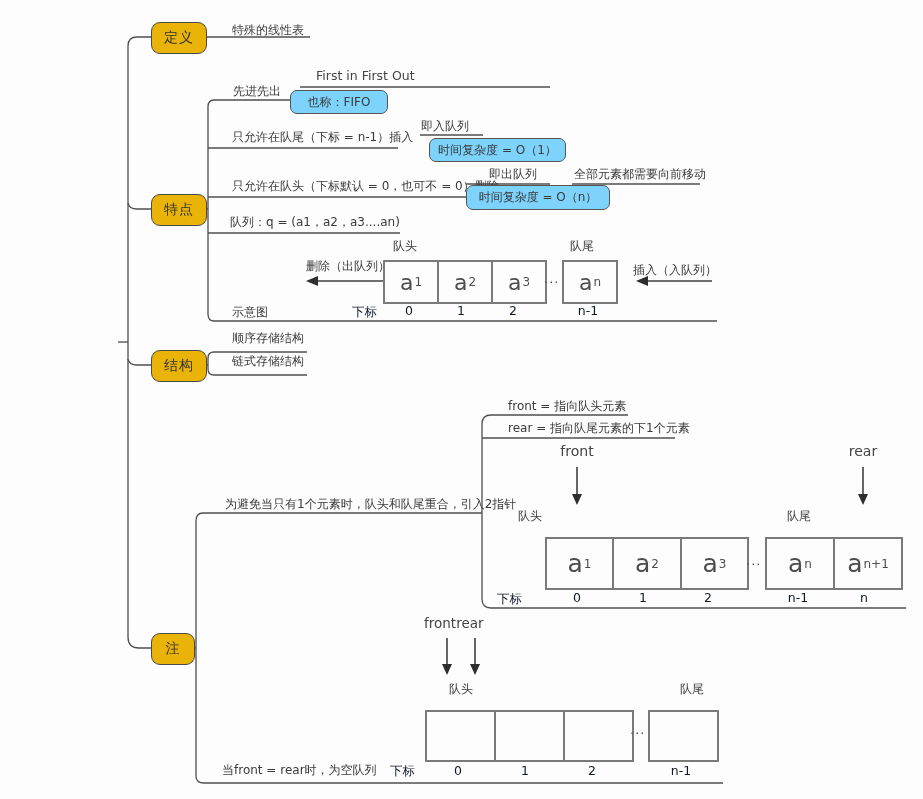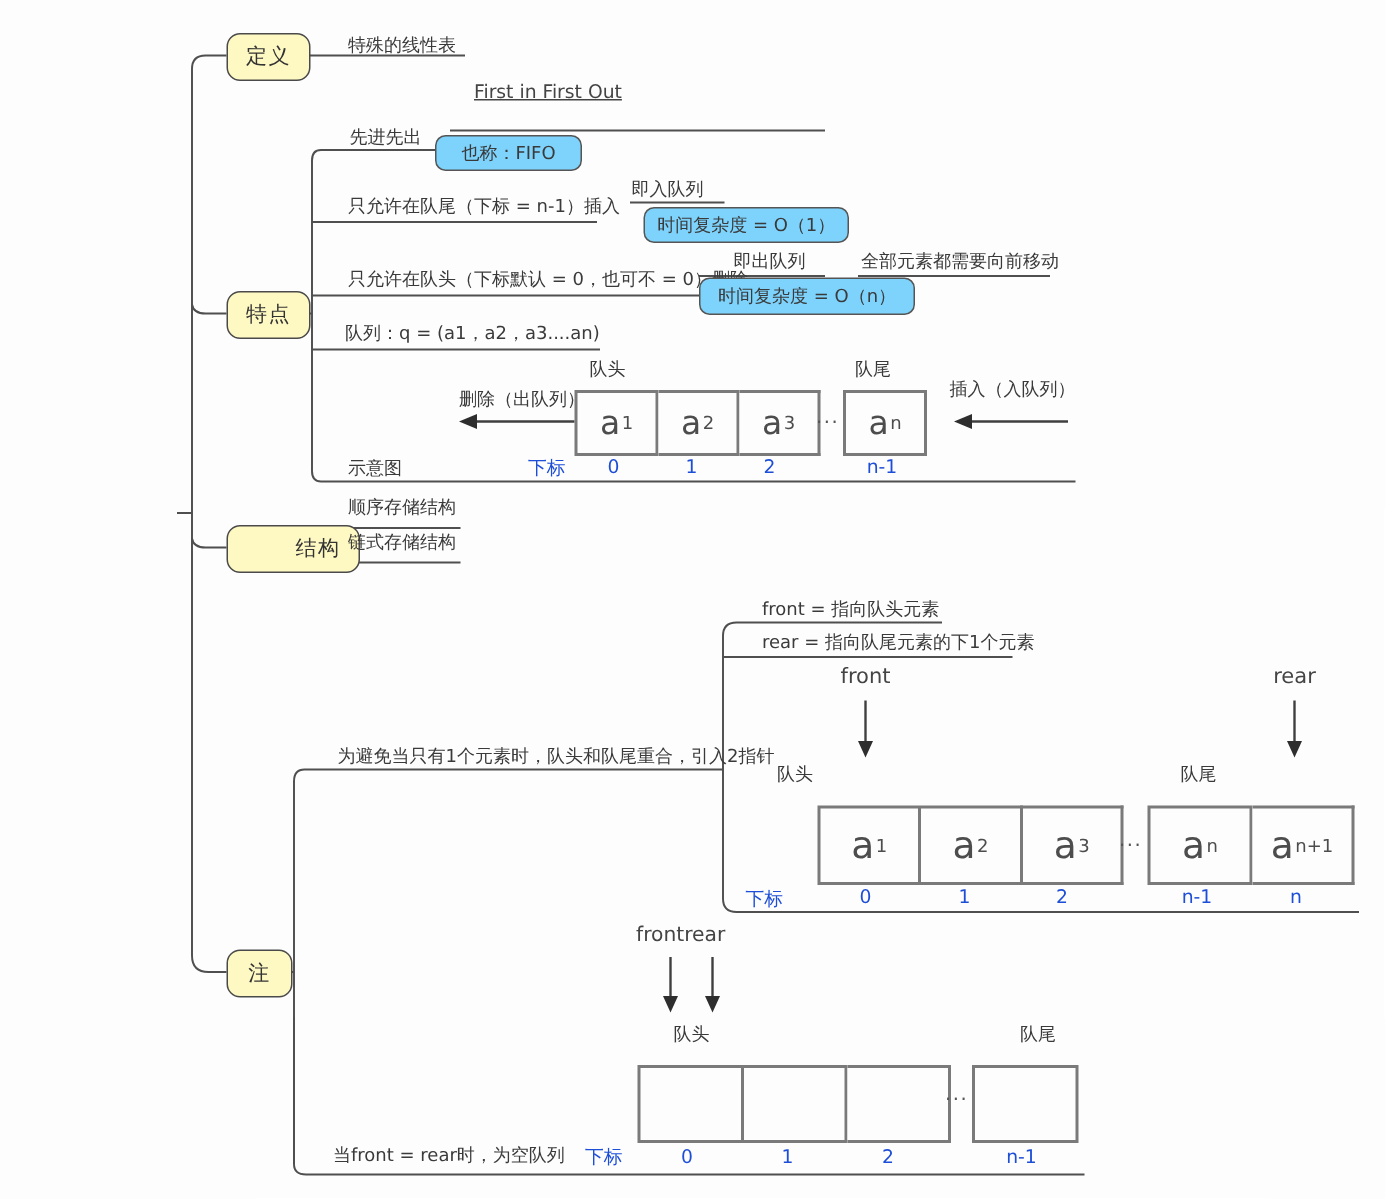--- a/index.html
+++ b/index.html
@@ -6,40 +6,40 @@
   #canvas{
     position:relative;width:923px;height:799px;background:#fdfdfd;overflow:hidden;
     font-family:"DejaVu Sans","Liberation Sans",sans-serif;color:#333;
   }
   svg.wires{position:absolute;left:0;top:0;z-index:1;}
   .lbl{position:absolute;z-index:3;font-size:12px;line-height:14px;color:#3a3a3a;white-space:nowrap;}
   .lbl.en{font-size:12.5px;color:#444;}
   .ctr{transform:translateX(-50%);}
   .topic{
     position:absolute;z-index:3;display:flex;align-items:center;justify-content:center;
-    border:1.5px solid #4a4a4a;border-radius:9px;background:#fef9c3;
+    border:1.5px solid #4a4a4a;border-radius:9px;background:#eab308;
     font-size:14px;color:#333;letter-spacing:1px;
   }
   .topic.root{border-width:2px;border-radius:11px;font-size:20px;font-weight:600;letter-spacing:2px;color:#353535;}
   .mbox{
     position:absolute;z-index:3;display:flex;align-items:center;justify-content:center;
     border:1.3px solid #555;border-radius:7px;background:#7dd3fc;font-size:12px;color:#3a3a3a;white-space:nowrap;
   }
   .cellrow{position:absolute;z-index:2;display:flex;}
   .cell{
     display:flex;align-items:center;justify-content:center;
     border:2px solid #7a7a7a;background:#fdfdfd;color:#4d4d4d;
   }
   .cell + .cell{border-left:none;}
   .cell.lone{position:absolute;z-index:2;}
   .cell-base{font-size:22px;}
   .cellrow.big .cell-base, .cell.lone.big .cell-base{font-size:25px;}
   .cell sub{font-size:12px;line-height:1;margin-left:1px;}
   .dots{position:absolute;z-index:2;font-size:13px;color:#555;letter-spacing:1px;}
-  .idx{position:absolute;z-index:3;font-size:12.5px;color:#1d4ed8;white-space:nowrap;}
+  .idx{position:absolute;z-index:3;font-size:12.5px;color:#0f172a;white-space:nowrap;}
 </style>
 </head>
 <body>
 
 <div id="canvas">
 
   <svg class="wires" width="923" height="799" viewBox="0 0 923 799">
     <g fill="none" stroke="#4f4f4f" stroke-width="1.3">
 
       <path d="M118,342 H128"></path>
@@ -86,45 +86,45 @@
       <polygon points="636,281 648,276 648,286"></polygon>
       <polygon points="577,505 572,494 582,494"></polygon>
       <polygon points="863,505 858,494 868,494"></polygon>
       <polygon points="447,675 442,664 452,664"></polygon>
       <polygon points="475,675 470,664 480,664"></polygon>
     </g>
   </svg>
 
   <div class="topic" style="left:151px;top:22px;width:54px;height:30px;">定义</div>
   <div class="topic" style="left:151px;top:194px;width:54px;height:30px;">特点</div>
-  <div class="topic" style="left:151px;top:350px;width:54px;height:30px;padding-left:33px;">结构</div>
+  <div class="topic" style="left:151px;top:350px;width:54px;height:30px;">结构</div>
   <div class="topic" style="left:151px;top:633px;width:42px;height:30px;">注</div>
 
   <div class="lbl" style="left:232px;top:23px;text-align:right;">特殊的线性表</div>
 
-  <div class="lbl en" style="left:316px;top:54px;text-decoration:underline;">First in First Out</div>
+  <div class="lbl en" style="left:316px;top:69px;">First in First Out</div>
   <div class="lbl" style="left:233px;top:84px;">先进先出</div>
   <div class="mbox" style="left:290px;top:90px;width:96px;height:22px;">也称：FIFO</div>
 
   <div class="lbl" style="left:232px;top:130px;">只允许在队尾（下标 = n-1）插入</div>
   <div class="lbl" style="left:421px;top:119px;">即入队列</div>
   <div class="mbox" style="left:398px;top:138px;width:135px;height:22px;margin-left:31px;">时间复杂度 = O（1）</div>
 
   <div class="lbl" style="left:232px;top:179px;">只允许在队头（下标默认 = 0，也可不 = 0）删除</div>
   <div class="lbl" style="left:489px;top:167px;">即出队列</div>
   <div class="lbl" style="left:574px;top:167px;">全部元素都需要向前移动</div>
   <div class="mbox" style="left:466px;top:185px;width:142px;height:23px;">时间复杂度 = O（n）</div>
 
   <div class="lbl" style="left:230px;top:215px;">队列：q = (a1，a2，a3....an)</div>
   <div class="lbl" style="left:232px;top:305px;">示意图</div>
 
   <div class="lbl ctr" style="left:405px;top:239px;">队头</div>
   <div class="lbl ctr" style="left:582px;top:239px;">队尾</div>
   <div class="lbl" style="left:306px;top:259px;">删除（出队列）</div>
-  <div class="lbl" style="left:633px;top:252px;">插入（入队列）</div>
+  <div class="lbl" style="left:633px;top:263px;">插入（入队列）</div>
 
   <div class="cellrow" style="left:383px;top:260px;">
     <div class="cell" style="width:52px;height:40px;">
       <span class="cell-base">a</span>
         <sub>1</sub>
     </div>
     <div class="cell" style="width:52px;height:40px;">
       <span class="cell-base">a</span>
         <sub>2</sub>
     </div>

